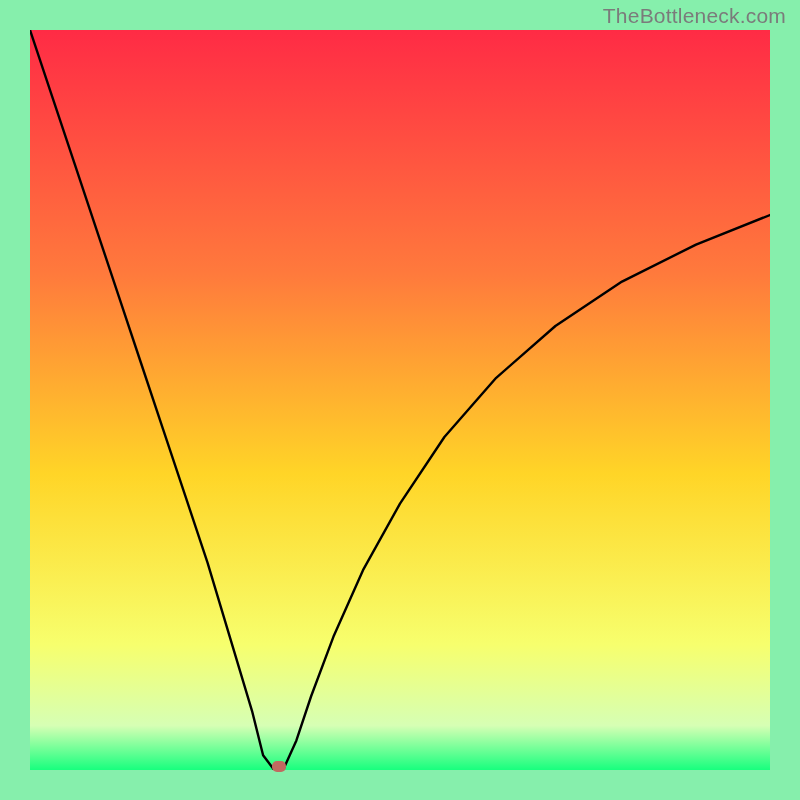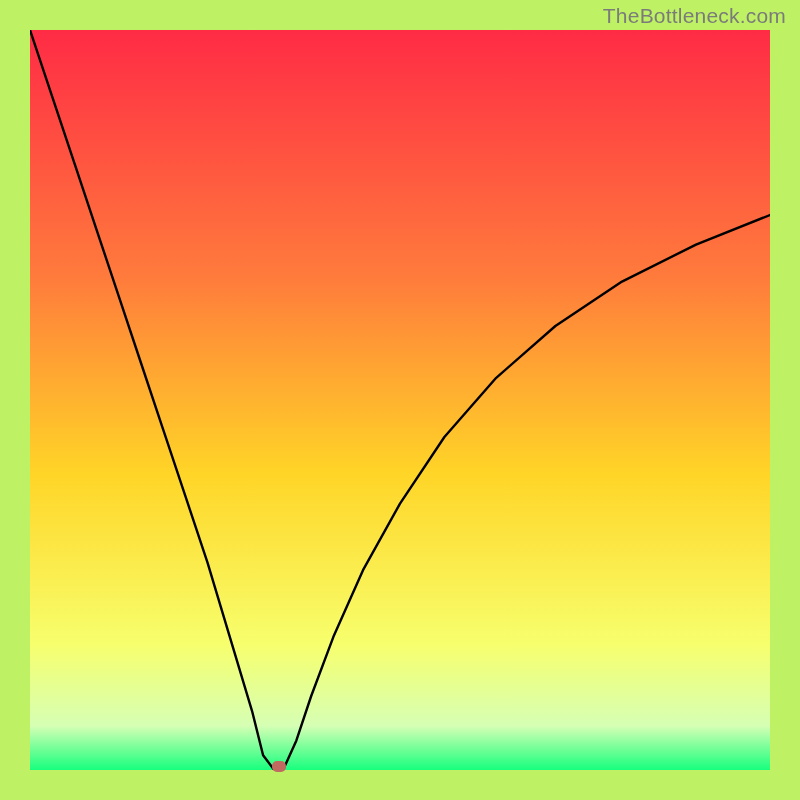--- a/index.html
+++ b/index.html
@@ -8,21 +8,21 @@
     width: 800px;
     height: 800px;
     background: #000;
     overflow: hidden;
     font-family: Arial, Helvetica, sans-serif;
   }
   .frame {
     position: relative;
     width: 800px;
     height: 800px;
-    background: #bef264;
+    background: #86efac;
   }
   .watermark {
     position: absolute;
     top: 4px;
     right: 14px;
     font-size: 21px;
     color: #7b7b7b;
     font-weight: 400;
     letter-spacing: 0.2px;
     z-index: 5;

